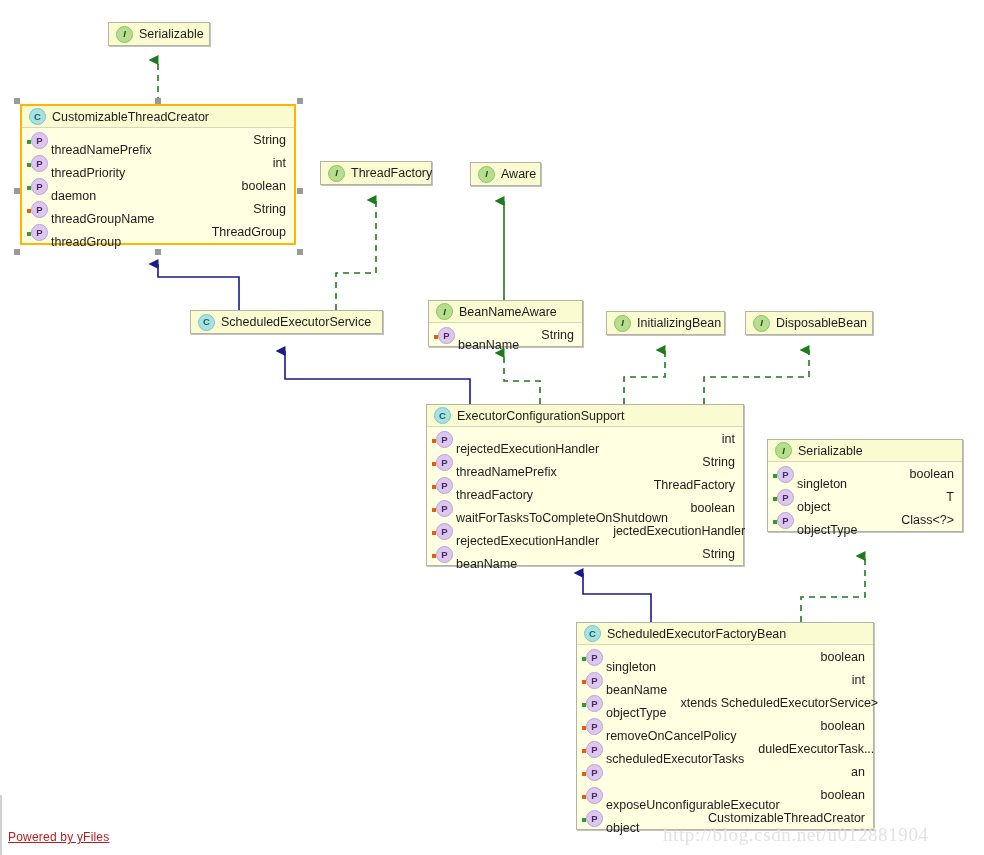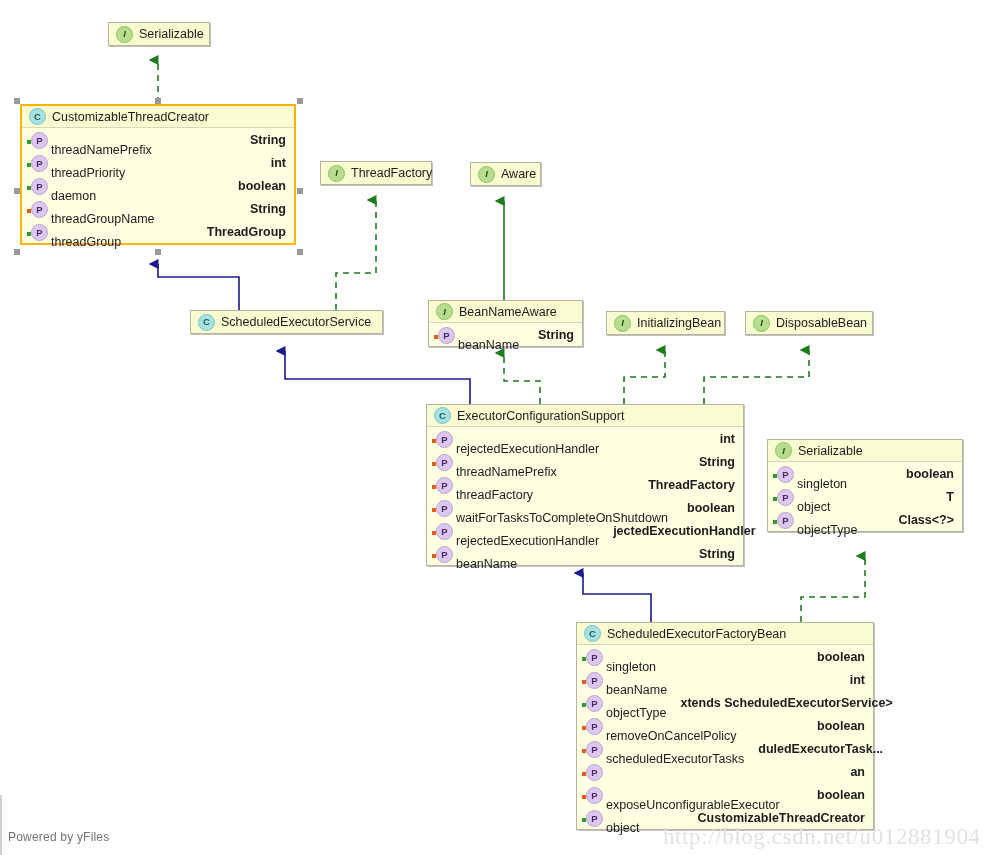--- a/index.html
+++ b/index.html
@@ -67,21 +67,20 @@
     padding: 0 8px 0 5px;
     box-sizing: border-box;
     gap: 5px;
   }
   .row .nm { flex: 0 0 auto; margin-top: 20px; }
   .row .sp { flex: 1 1 auto; min-width: 4px; }
   .row .ty {
     flex: 0 0 auto;
     text-align: left;
     overflow: hidden;
-    font-weight: bold;
   }
 
   
   .ic {
     flex: 0 0 auto;
     display: inline-flex;
     align-items: center;
     justify-content: center;
     width: 15px;
     height: 15px;
@@ -120,29 +119,30 @@
     height: 6px;
     background: #9a9a9a;
   }
 
   
   .yfiles {
     position: absolute;
     left: 8px;
     top: 830px;
     font-size: 12px;
-    color: #737373;
+    color: #b91c1c;
     letter-spacing: 0.2px;
+    text-decoration: underline;
   }
   .csdn {
     position: absolute;
     left: 663px;
     top: 824px;
     font-family: "Liberation Serif", serif;
-    font-size: 23px;
+    font-size: 19px;
     color: #e2e2e2;
     letter-spacing: 0.6px;
     white-space: nowrap;
   }
   .leftbar {
     position: absolute;
     left: 0px;
     top: 795px;
     width: 2px;
     height: 60px;

